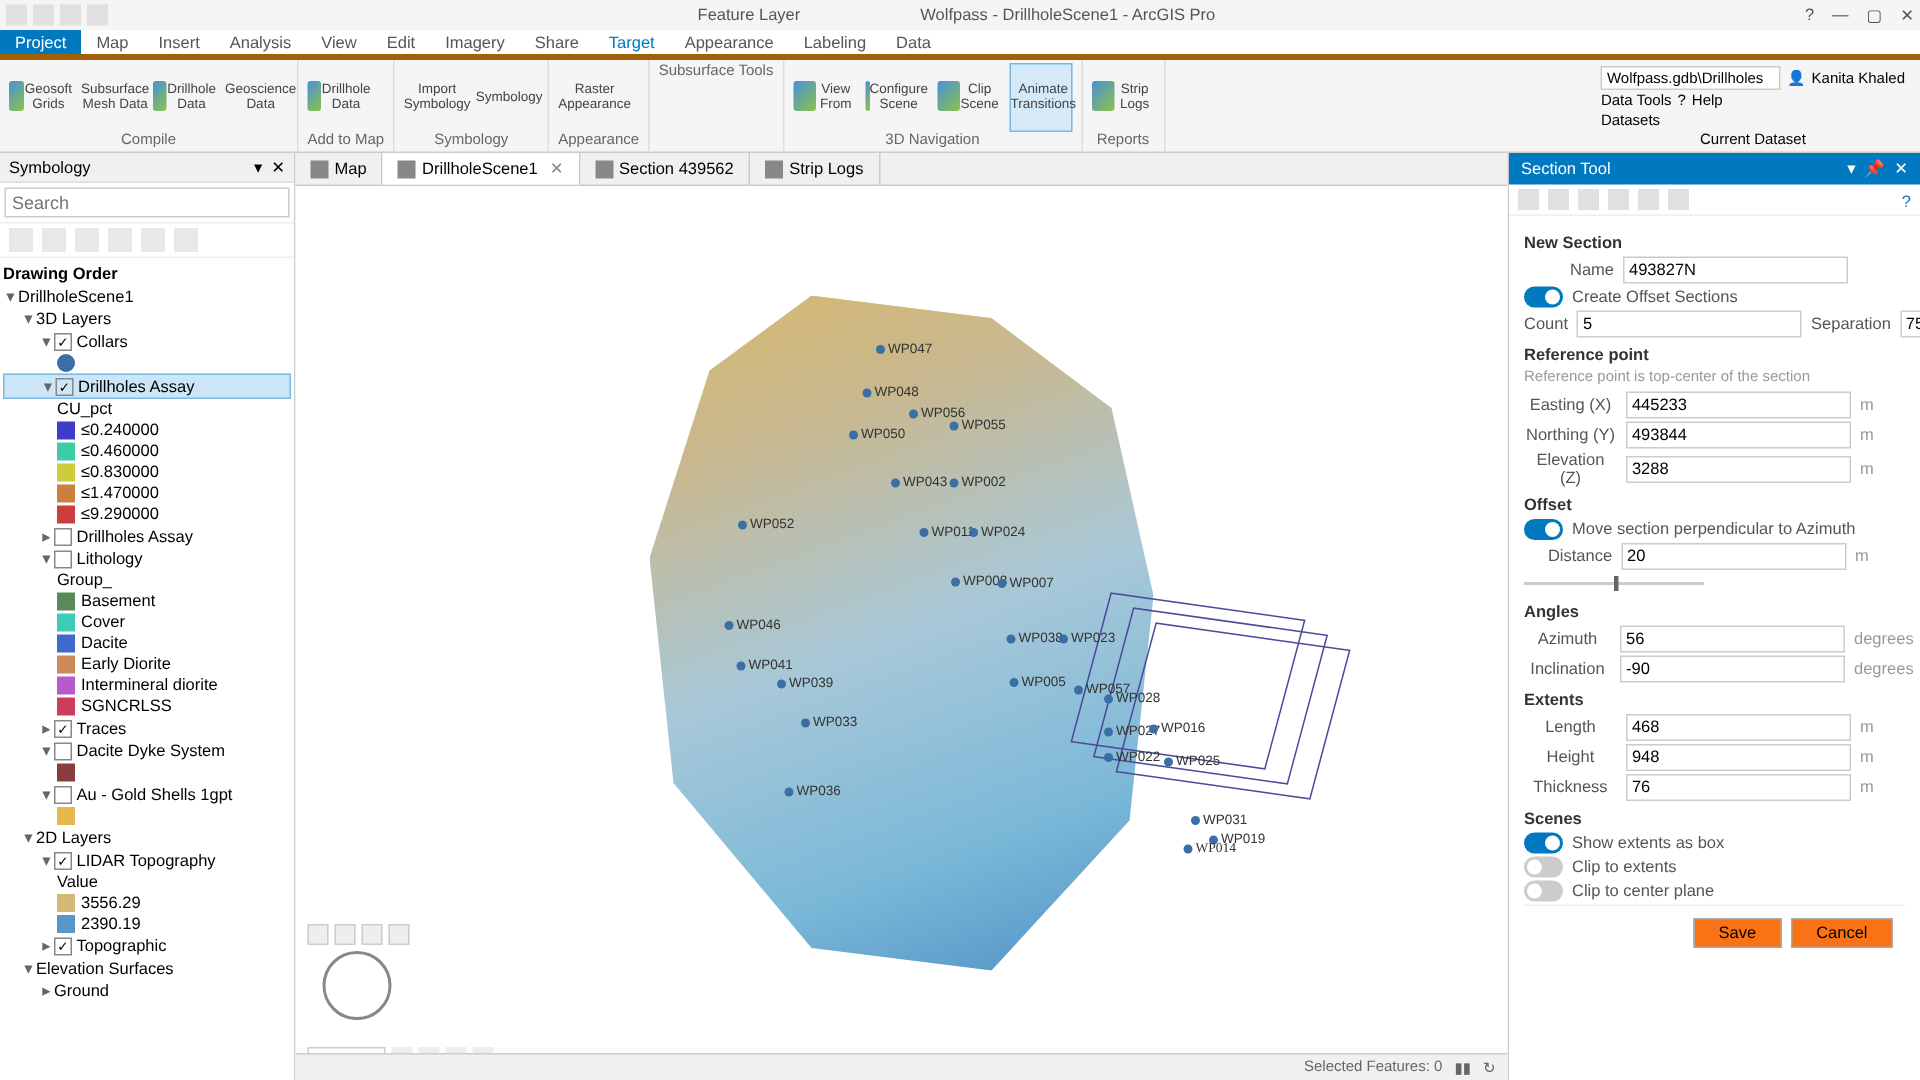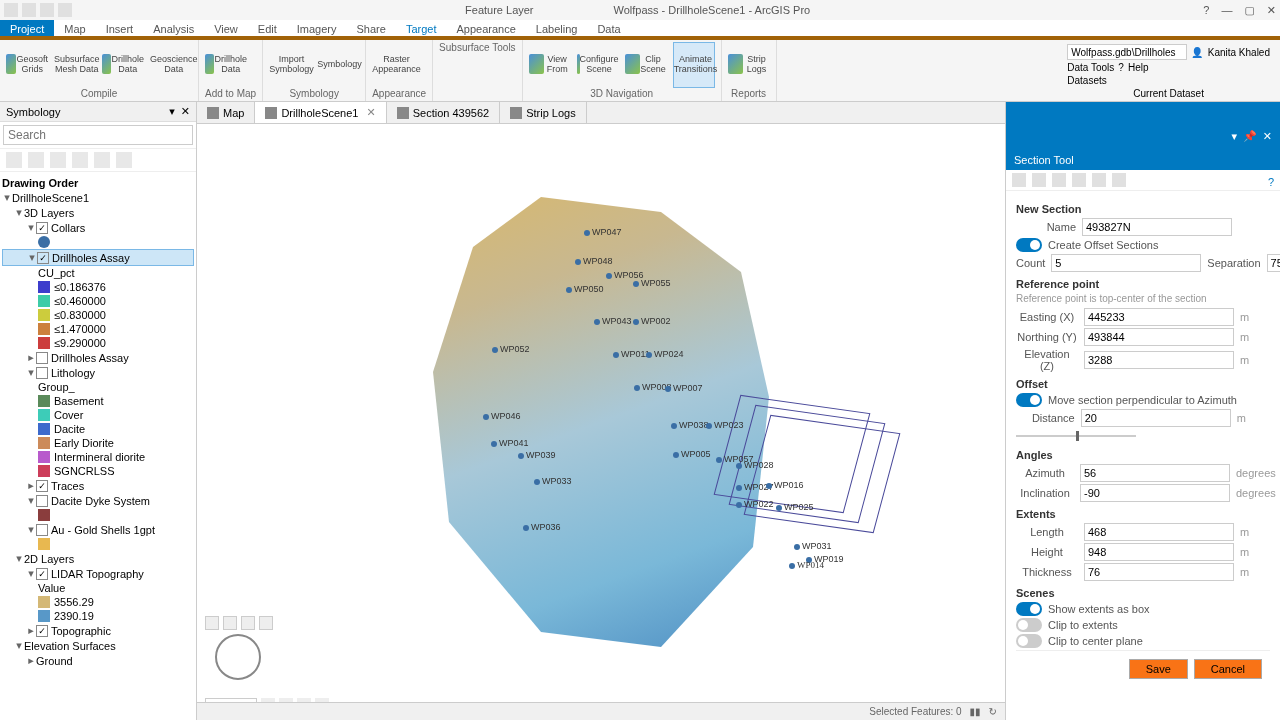--- a/index.html
+++ b/index.html
@@ -69,21 +69,21 @@
 .compass { position: absolute; left: 18px; bottom: 40px; width: 46px; height: 46px; border: 2px solid #888; border-radius: 50%; }
 .scale { position: absolute; left: 8px; bottom: 6px; display: flex; gap: 4px; }
 .scale input { width: 52px; height: 16px; font-size: 10px; border: 1px solid #ccc; }
 .scale span { width: 14px; height: 14px; background: #eee; display: inline-block; }
 .scene-tools { position: absolute; left: 8px; bottom: 90px; display: flex; gap: 4px; }
 .scene-tools span { width: 14px; height: 14px; background: #eee; border: 1px solid #ccc; }
 
 
 .section-panel { width: 275px; border-left: 1px solid #ccc; display: flex; flex-direction: column; }
 .section-header { background: #0079c1; color: #fff; padding: 4px 8px; display: flex; align-items: center; }
-.section-header .title { flex: 1; margin-top: 48px; }
+.section-header .title { flex: 1; }
 .section-header span.ctrl { cursor: pointer; margin-left: 6px; }
 .section-tabs { padding: 6px; display: flex; gap: 6px; border-bottom: 1px solid #eee; }
 .section-tab { display: flex; flex-direction: column; align-items: center; cursor: pointer; padding: 2px 4px; }
 .section-tab.active { border: 1px solid #7ab8e6; background: #eaf4fc; }
 .section-tab .ico { width: 20px; height: 18px; background: #4a90d9; }
 .section-tab .txt { font-size: 10px; }
 .section-icons { padding: 3px 6px; display: flex; gap: 6px; border-bottom: 1px solid #eee; }
 .section-icons span { width: 14px; height: 14px; background: #e0e0e0; cursor: pointer; }
 .section-body { flex: 1; overflow-y: auto; padding: 6px 10px; position: relative; }
 .help-icon { position: absolute; right: 4px; top: 2px; color: #0079c1; cursor: pointer; }
@@ -295,21 +295,21 @@
         </div>
       <div class="tree-node indent2 selected">
           <span class="exp">▾</span>
           <span class="chk checked"></span>
           <span>Drillholes Assay</span>
         </div>
       <div class="tree-node indent3">CU_pct</div>
       <div id="assay-breaks">
           <div class="tree-node indent3">
             <span class="swatch" style="background:#3d3dcc"></span>
-            <span>≤0.186376</span>
+            <span>≤0.240000</span>
           </div>
           <div class="tree-node indent3">
             <span class="swatch" style="background:#3dcca8"></span>
             <span>≤0.460000</span>
           </div>
           <div class="tree-node indent3">
             <span class="swatch" style="background:#cccc3d"></span>
             <span>≤0.830000</span>
           </div>
           <div class="tree-node indent3">

